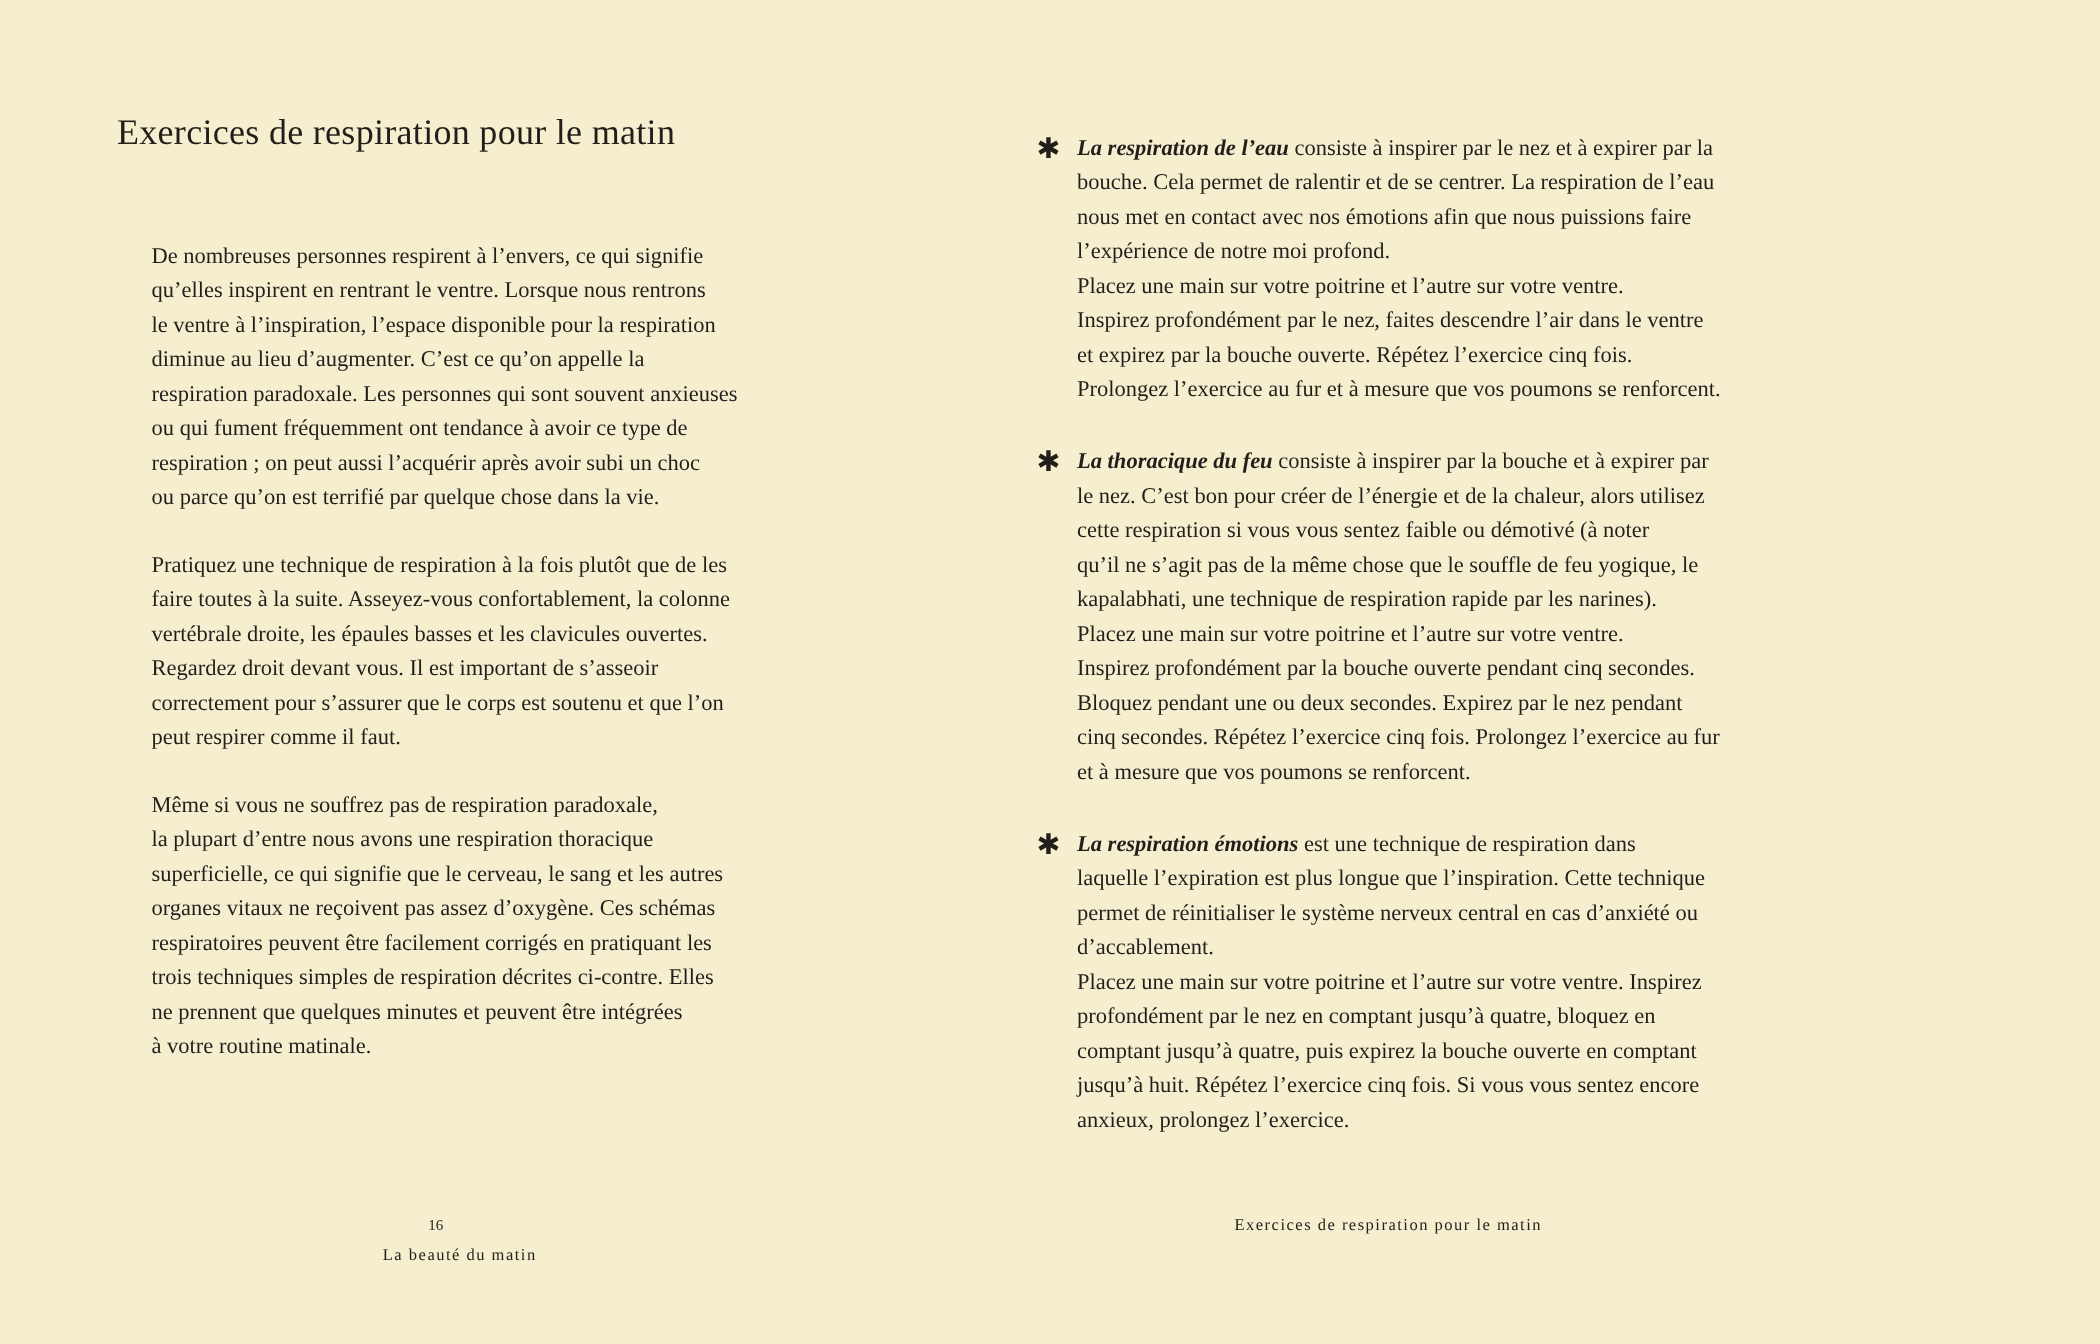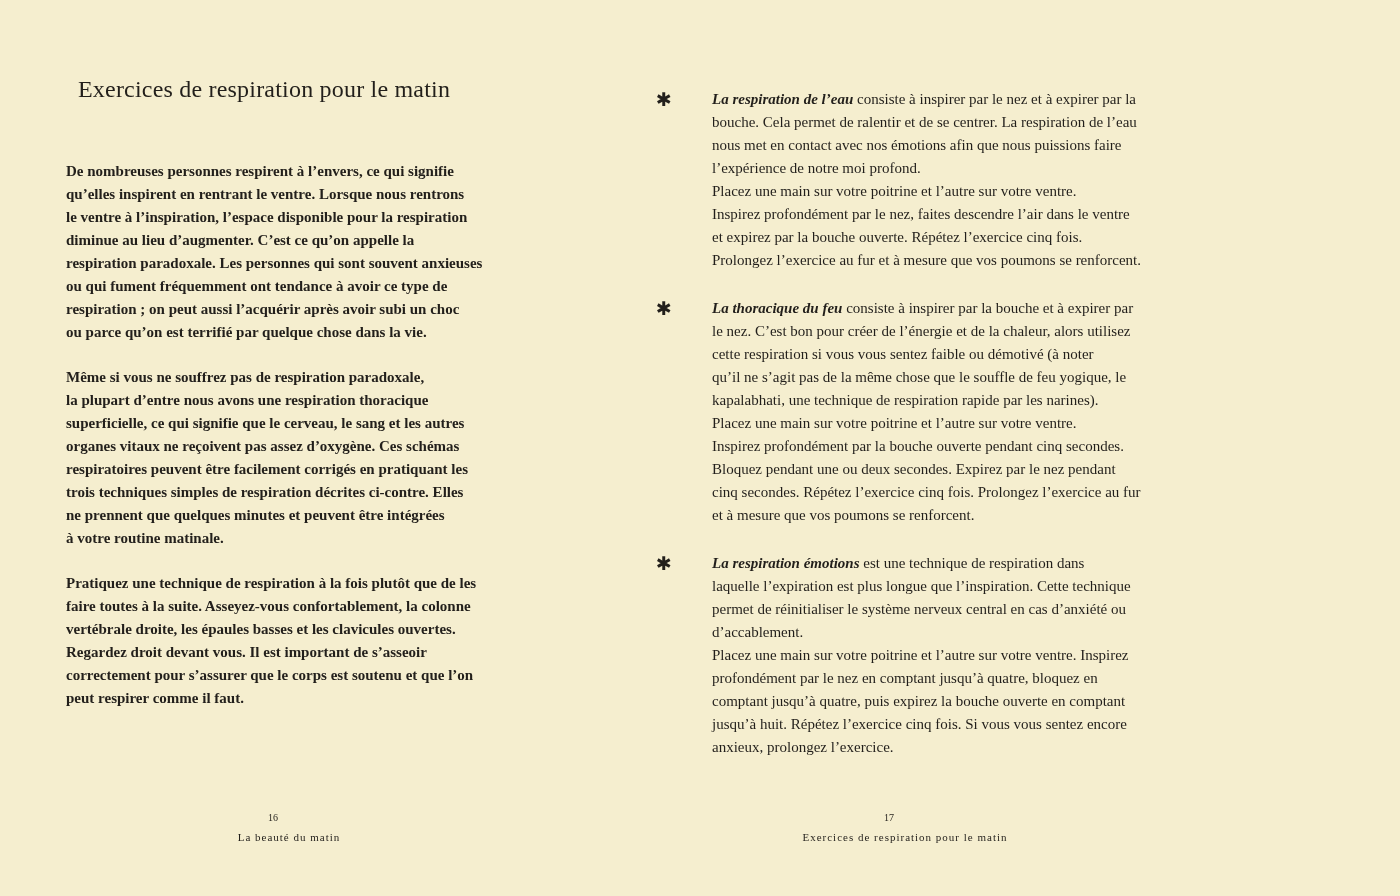--- a/index.html
+++ b/index.html
@@ -25,23 +25,22 @@
   }
   
   .chapter-title {
     margin: 74px 0 0 78px;
     font-size: 24px;
     line-height: 30px;
     letter-spacing: 0.2px;
     font-weight: 400;
   }
   .body-block {
-    margin: 56px 0 0 66px;
+    margin: 56px 0 0 101px;
     width: 480px;
-    font-weight: bold;
   }
   .para {
     font-size: 15px;
     line-height: 23px;
     white-space: pre-line;
     margin: 0 0 22px 0;
   }
   
   .exercises {
     padding-top: 88px;
@@ -58,21 +57,20 @@
     line-height: 23px;
     font-weight: 700;
     font-family: "DejaVu Sans", sans-serif;
     flex: 0 0 auto;
   }
   .ex-text {
     width: 520px;
     font-size: 15px;
     line-height: 23px;
     white-space: pre-line;
-    margin-left: 29px;
   }
   .ex-title {
     font-weight: 700;
     font-style: italic;
   }
   
   .footer {
     position: absolute;
     top: 808px;
     left: 0;
@@ -100,34 +98,34 @@
 
     <div class="body-block">
       <p class="para">De nombreuses personnes respirent à l’envers, ce qui signifie
 qu’elles inspirent en rentrant le ventre. Lorsque nous rentrons
 le ventre à l’inspiration, l’espace disponible pour la respiration
 diminue au lieu d’augmenter. C’est ce qu’on appelle la
 respiration paradoxale. Les personnes qui sont souvent anxieuses
 ou qui fument fréquemment ont tendance à avoir ce type de
 respiration ; on peut aussi l’acquérir après avoir subi un choc
 ou parce qu’on est terrifié par quelque chose dans la vie.</p>
+      <p class="para">Pratiquez une technique de respiration à la fois plutôt que de les
+faire toutes à la suite. Asseyez-vous confortablement, la colonne
+vertébrale droite, les épaules basses et les clavicules ouvertes.
+Regardez droit devant vous. Il est important de s’asseoir
+correctement pour s’assurer que le corps est soutenu et que l’on
+peut respirer comme il faut.</p>
       <p class="para">Même si vous ne souffrez pas de respiration paradoxale,
 la plupart d’entre nous avons une respiration thoracique
 superficielle, ce qui signifie que le cerveau, le sang et les autres
 organes vitaux ne reçoivent pas assez d’oxygène. Ces schémas
 respiratoires peuvent être facilement corrigés en pratiquant les
 trois techniques simples de respiration décrites ci-contre. Elles
 ne prennent que quelques minutes et peuvent être intégrées
 à votre routine matinale.</p>
-      <p class="para">Pratiquez une technique de respiration à la fois plutôt que de les
-faire toutes à la suite. Asseyez-vous confortablement, la colonne
-vertébrale droite, les épaules basses et les clavicules ouvertes.
-Regardez droit devant vous. Il est important de s’asseoir
-correctement pour s’assurer que le corps est soutenu et que l’on
-peut respirer comme il faut.</p>
     </div>
 
     <div class="footer">
       <div class="page-number">16</div>
       <div class="footer-label">La beauté du matin</div>
     </div>
   </div>
 
   <div class="page">
     <div class="exercises">
@@ -167,18 +165,17 @@
 Placez une main sur votre poitrine et l’autre sur votre ventre. Inspirez
 profondément par le nez en comptant jusqu’à quatre, bloquez en
 comptant jusqu’à quatre, puis expirez la bouche ouverte en comptant
 jusqu’à huit. Répétez l’exercice cinq fois. Si vous vous sentez encore
 anxieux, prolongez l’exercice.</span></div>
       </div>
 
     </div>
 
     <div class="footer">
-      <div class="page-number">17</div>
       <div class="footer-label">Exercices de respiration pour le matin</div>
     </div>
   </div>
 
 </div>
 
 </body></html>

